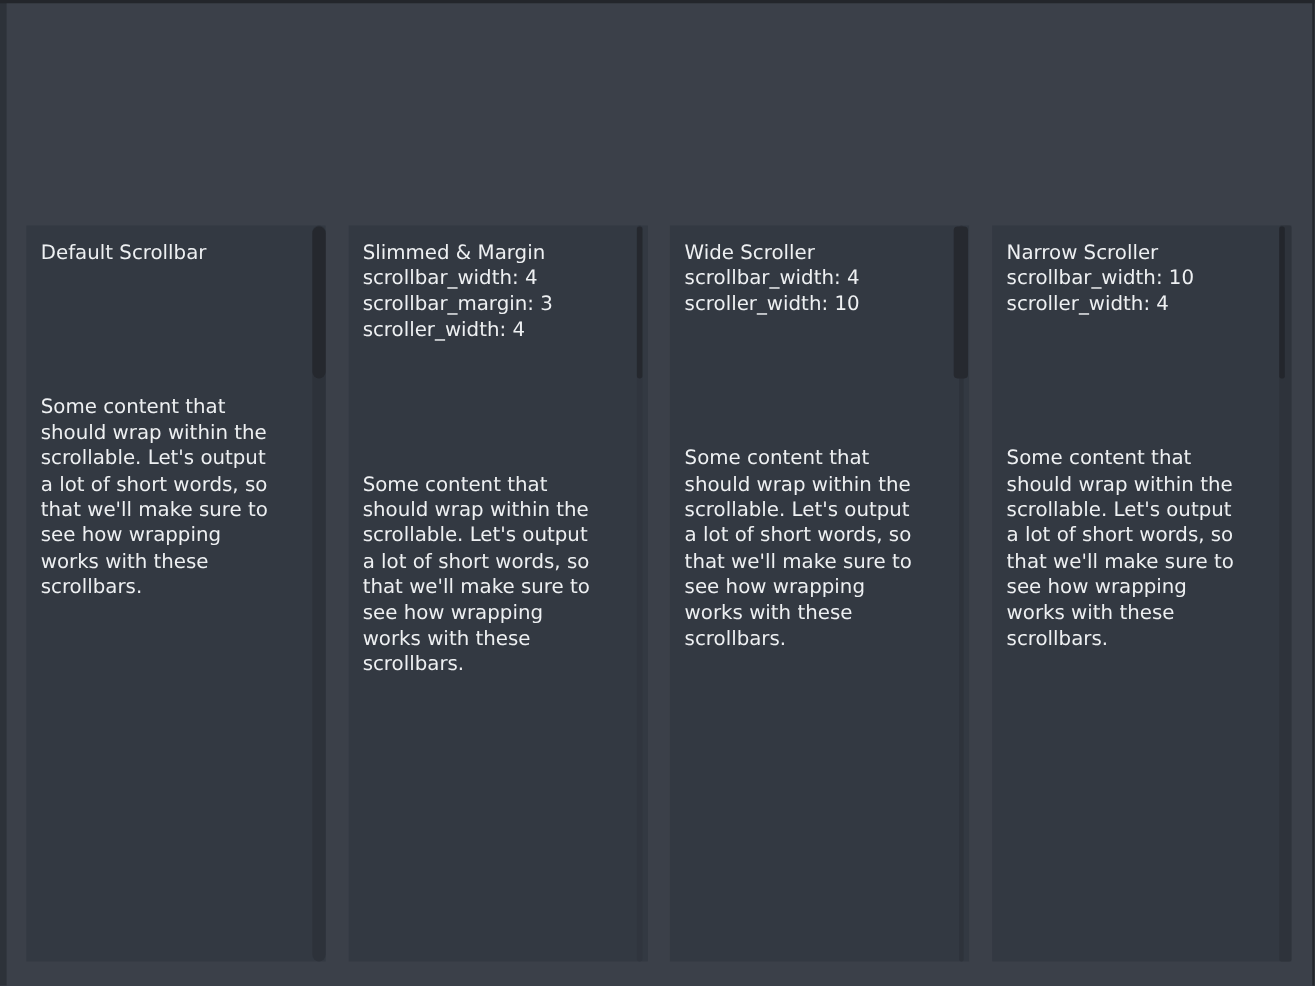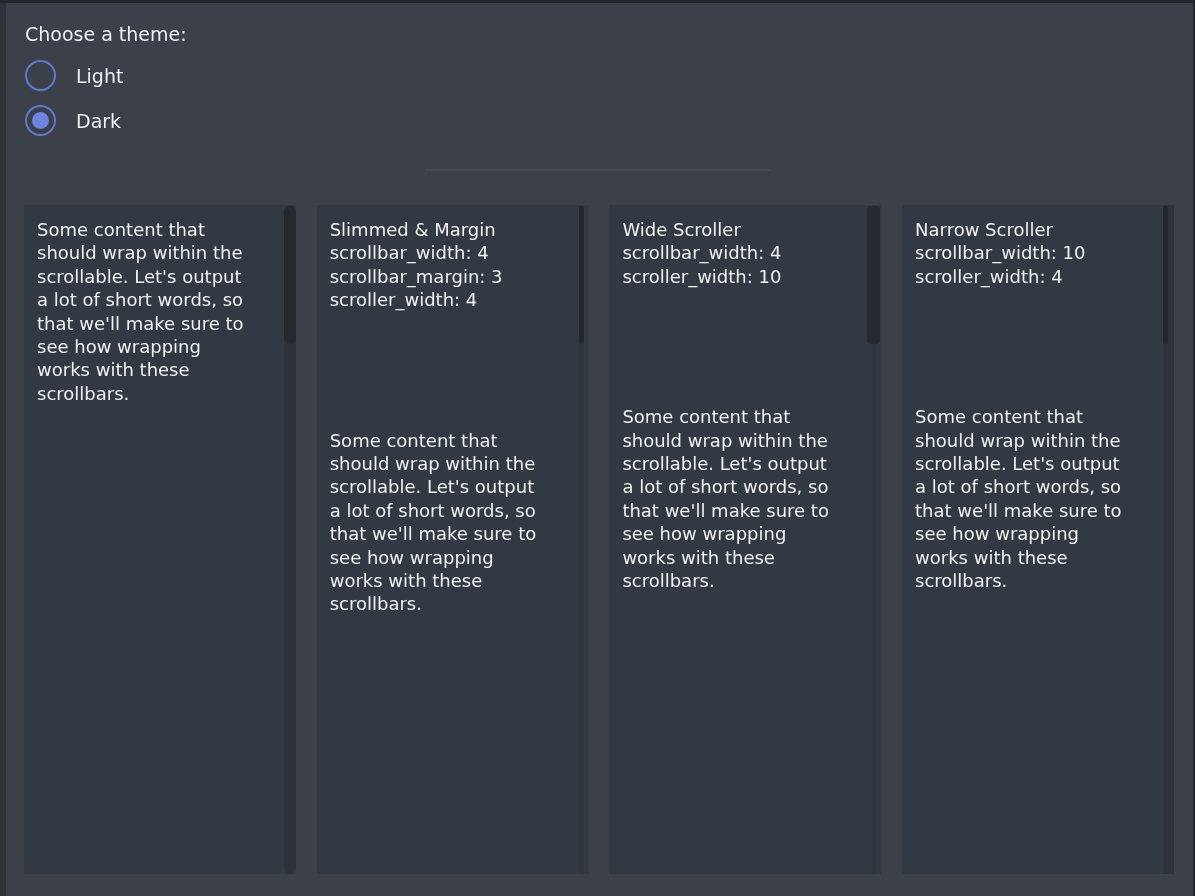--- a/index.html
+++ b/index.html
@@ -72,43 +72,25 @@
   .p3 .thumb { top: 1px; right: 1px; width: 13px; height: 138px; background: #26292f; border-radius: 3.5px; }
   
   .p4 .track { top: 0; bottom: 0; right: 0.5px; width: 10.5px; background: #2e333b; border-radius: 2px; }
   .p4 .thumb { top: 1px; right: 6.5px; width: 4.5px; height: 138px; background: #23262c; border-radius: 2px; }
 </style>
 </head>
 <body>
 
 <div class="window">
 
-  <section class="theme-section">
-    <div class="theme-label">Choose a theme:</div>
-
-    <label class="radio-row light">
-      <span class="radio">
-        
-      </span>
-      <span class="radio-label">Light</span>
-    </label>
-
-    <label class="radio-row dark">
-      <span class="radio">
-        <span class="dot"></span>
-      </span>
-      <span class="radio-label">Dark</span>
-    </label>
-
-    <div class="divider"></div>
-  </section>
 
   <section class="columns">
 
     <div class="panel p1">
+      <div class="panel-header">Default Scrollbar</div>
       <div class="panel-content">Some content that
 should wrap within the
 scrollable. Let's output
 a lot of short words, so
 that we'll make sure to
 see how wrapping
 works with these
 scrollbars.</div>
       <div class="track"></div>
       <div class="thumb"></div>

